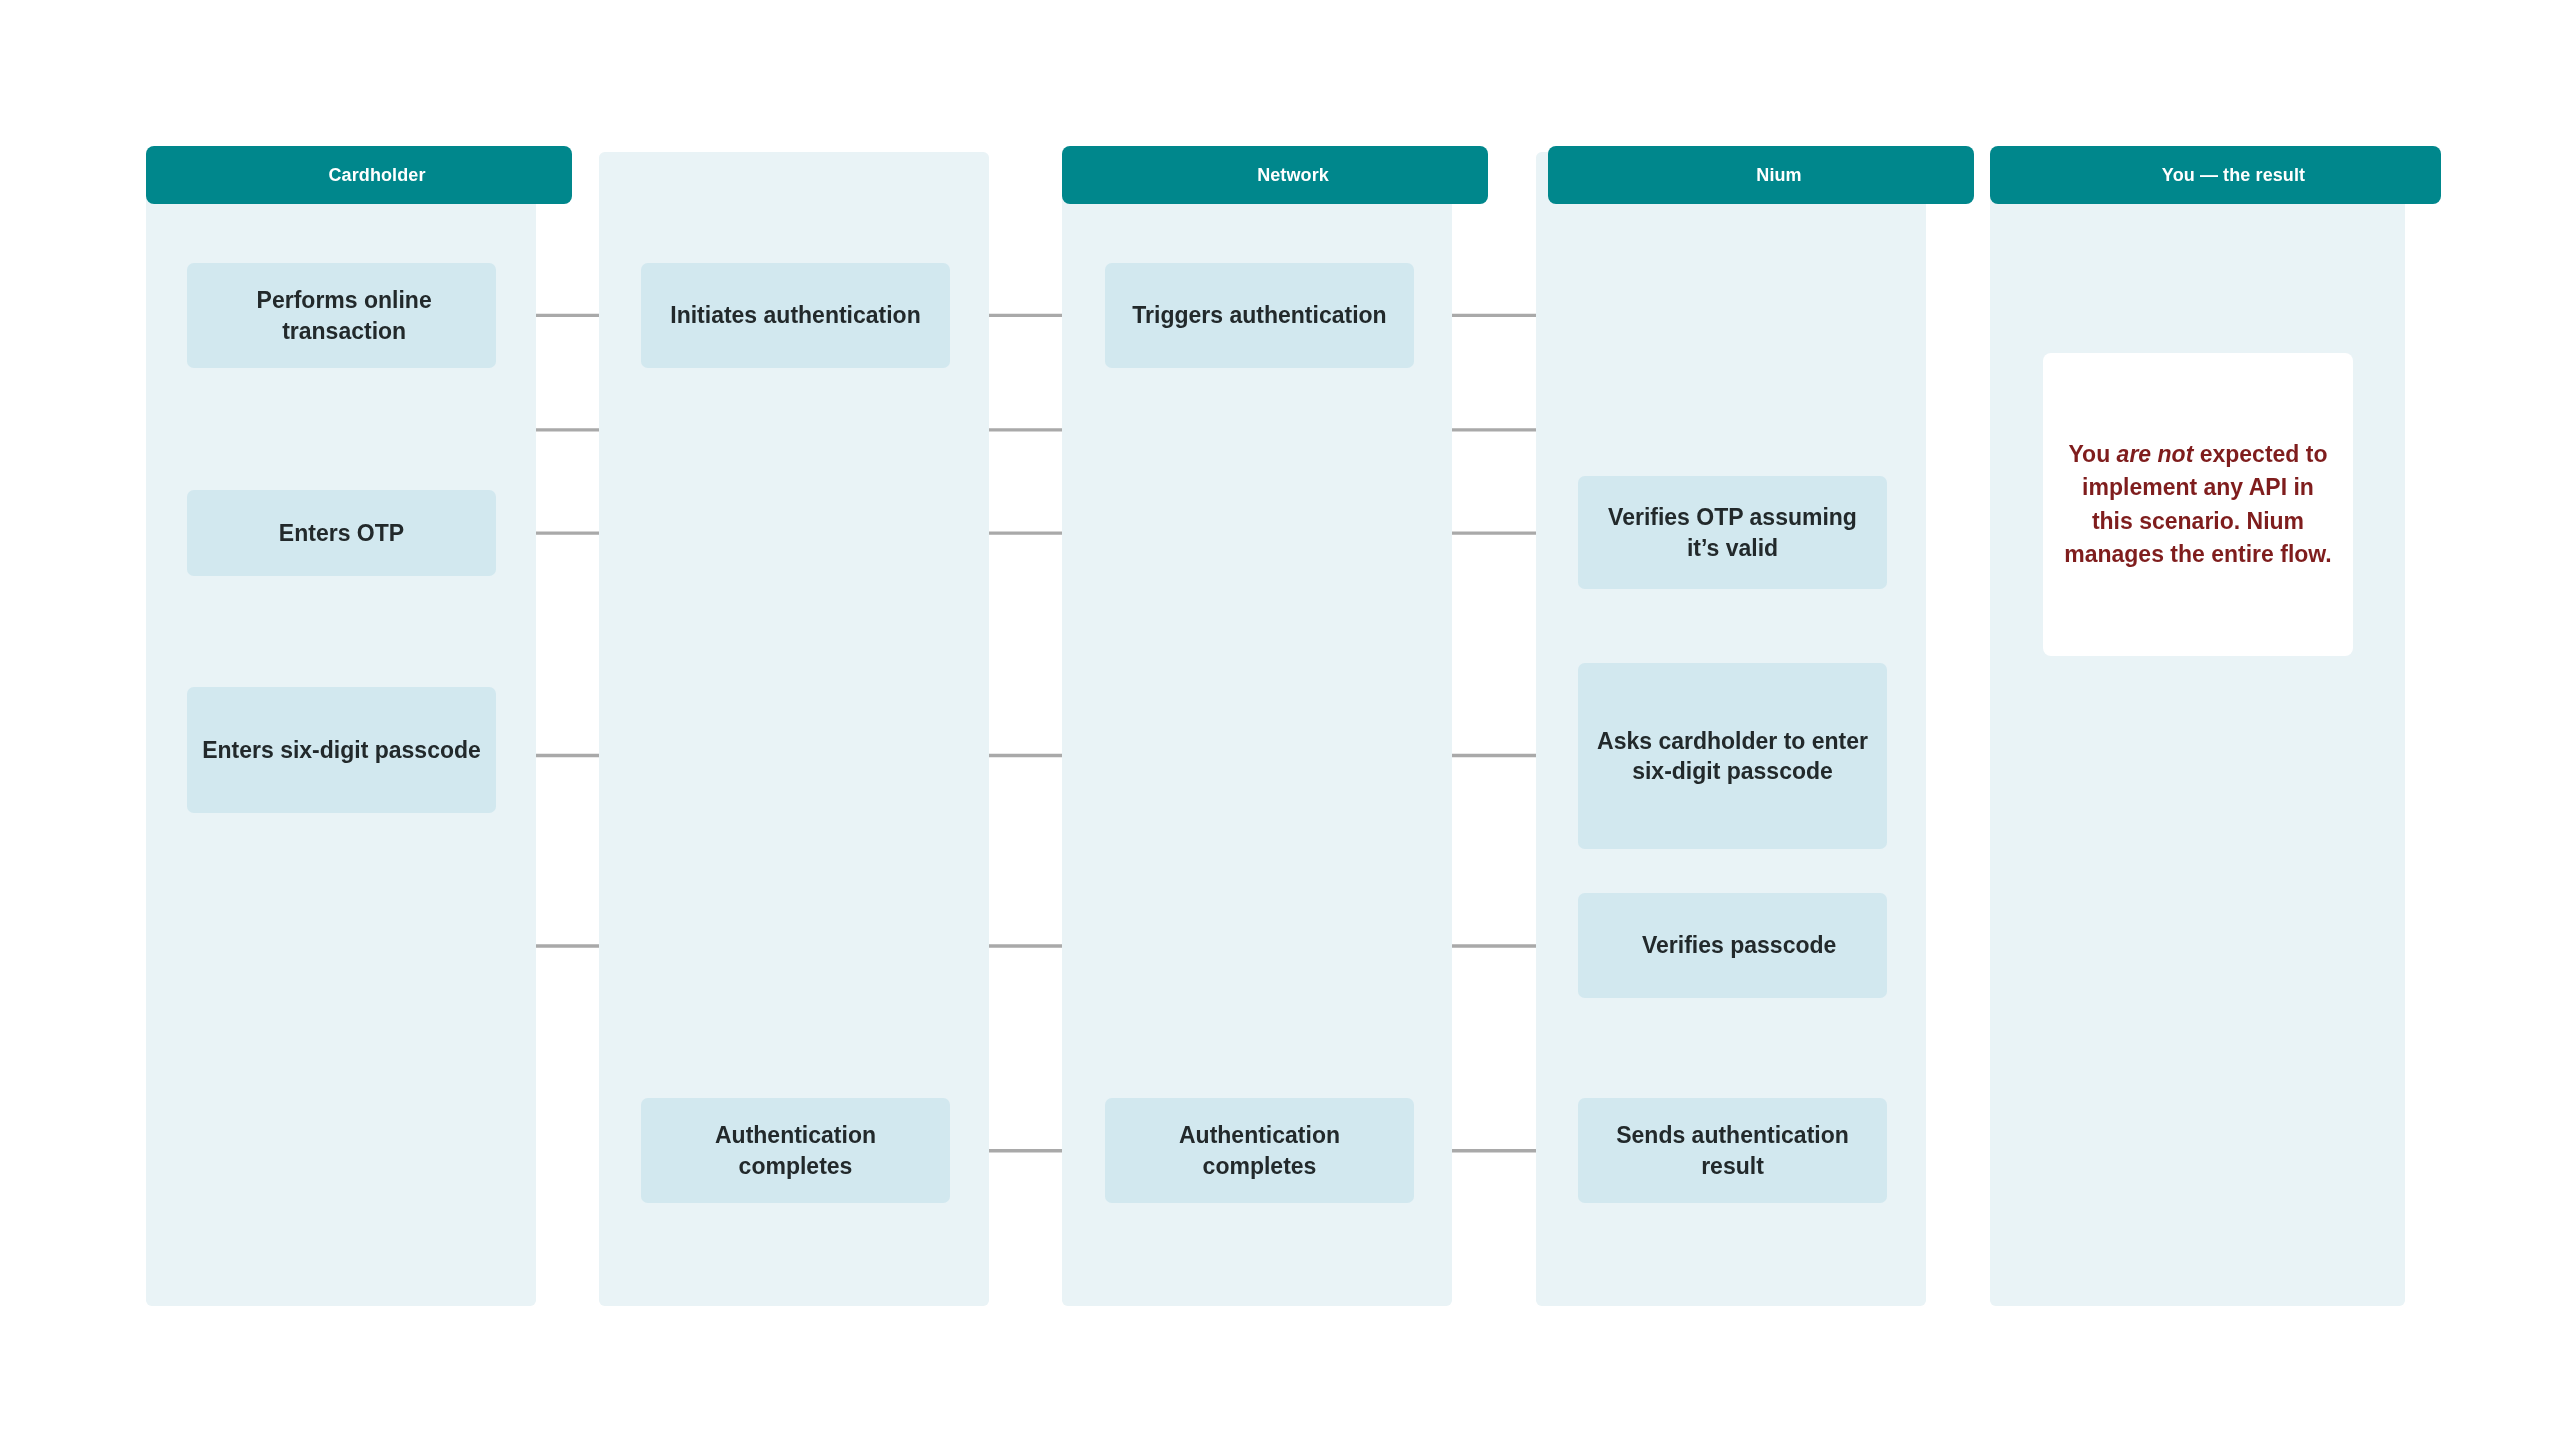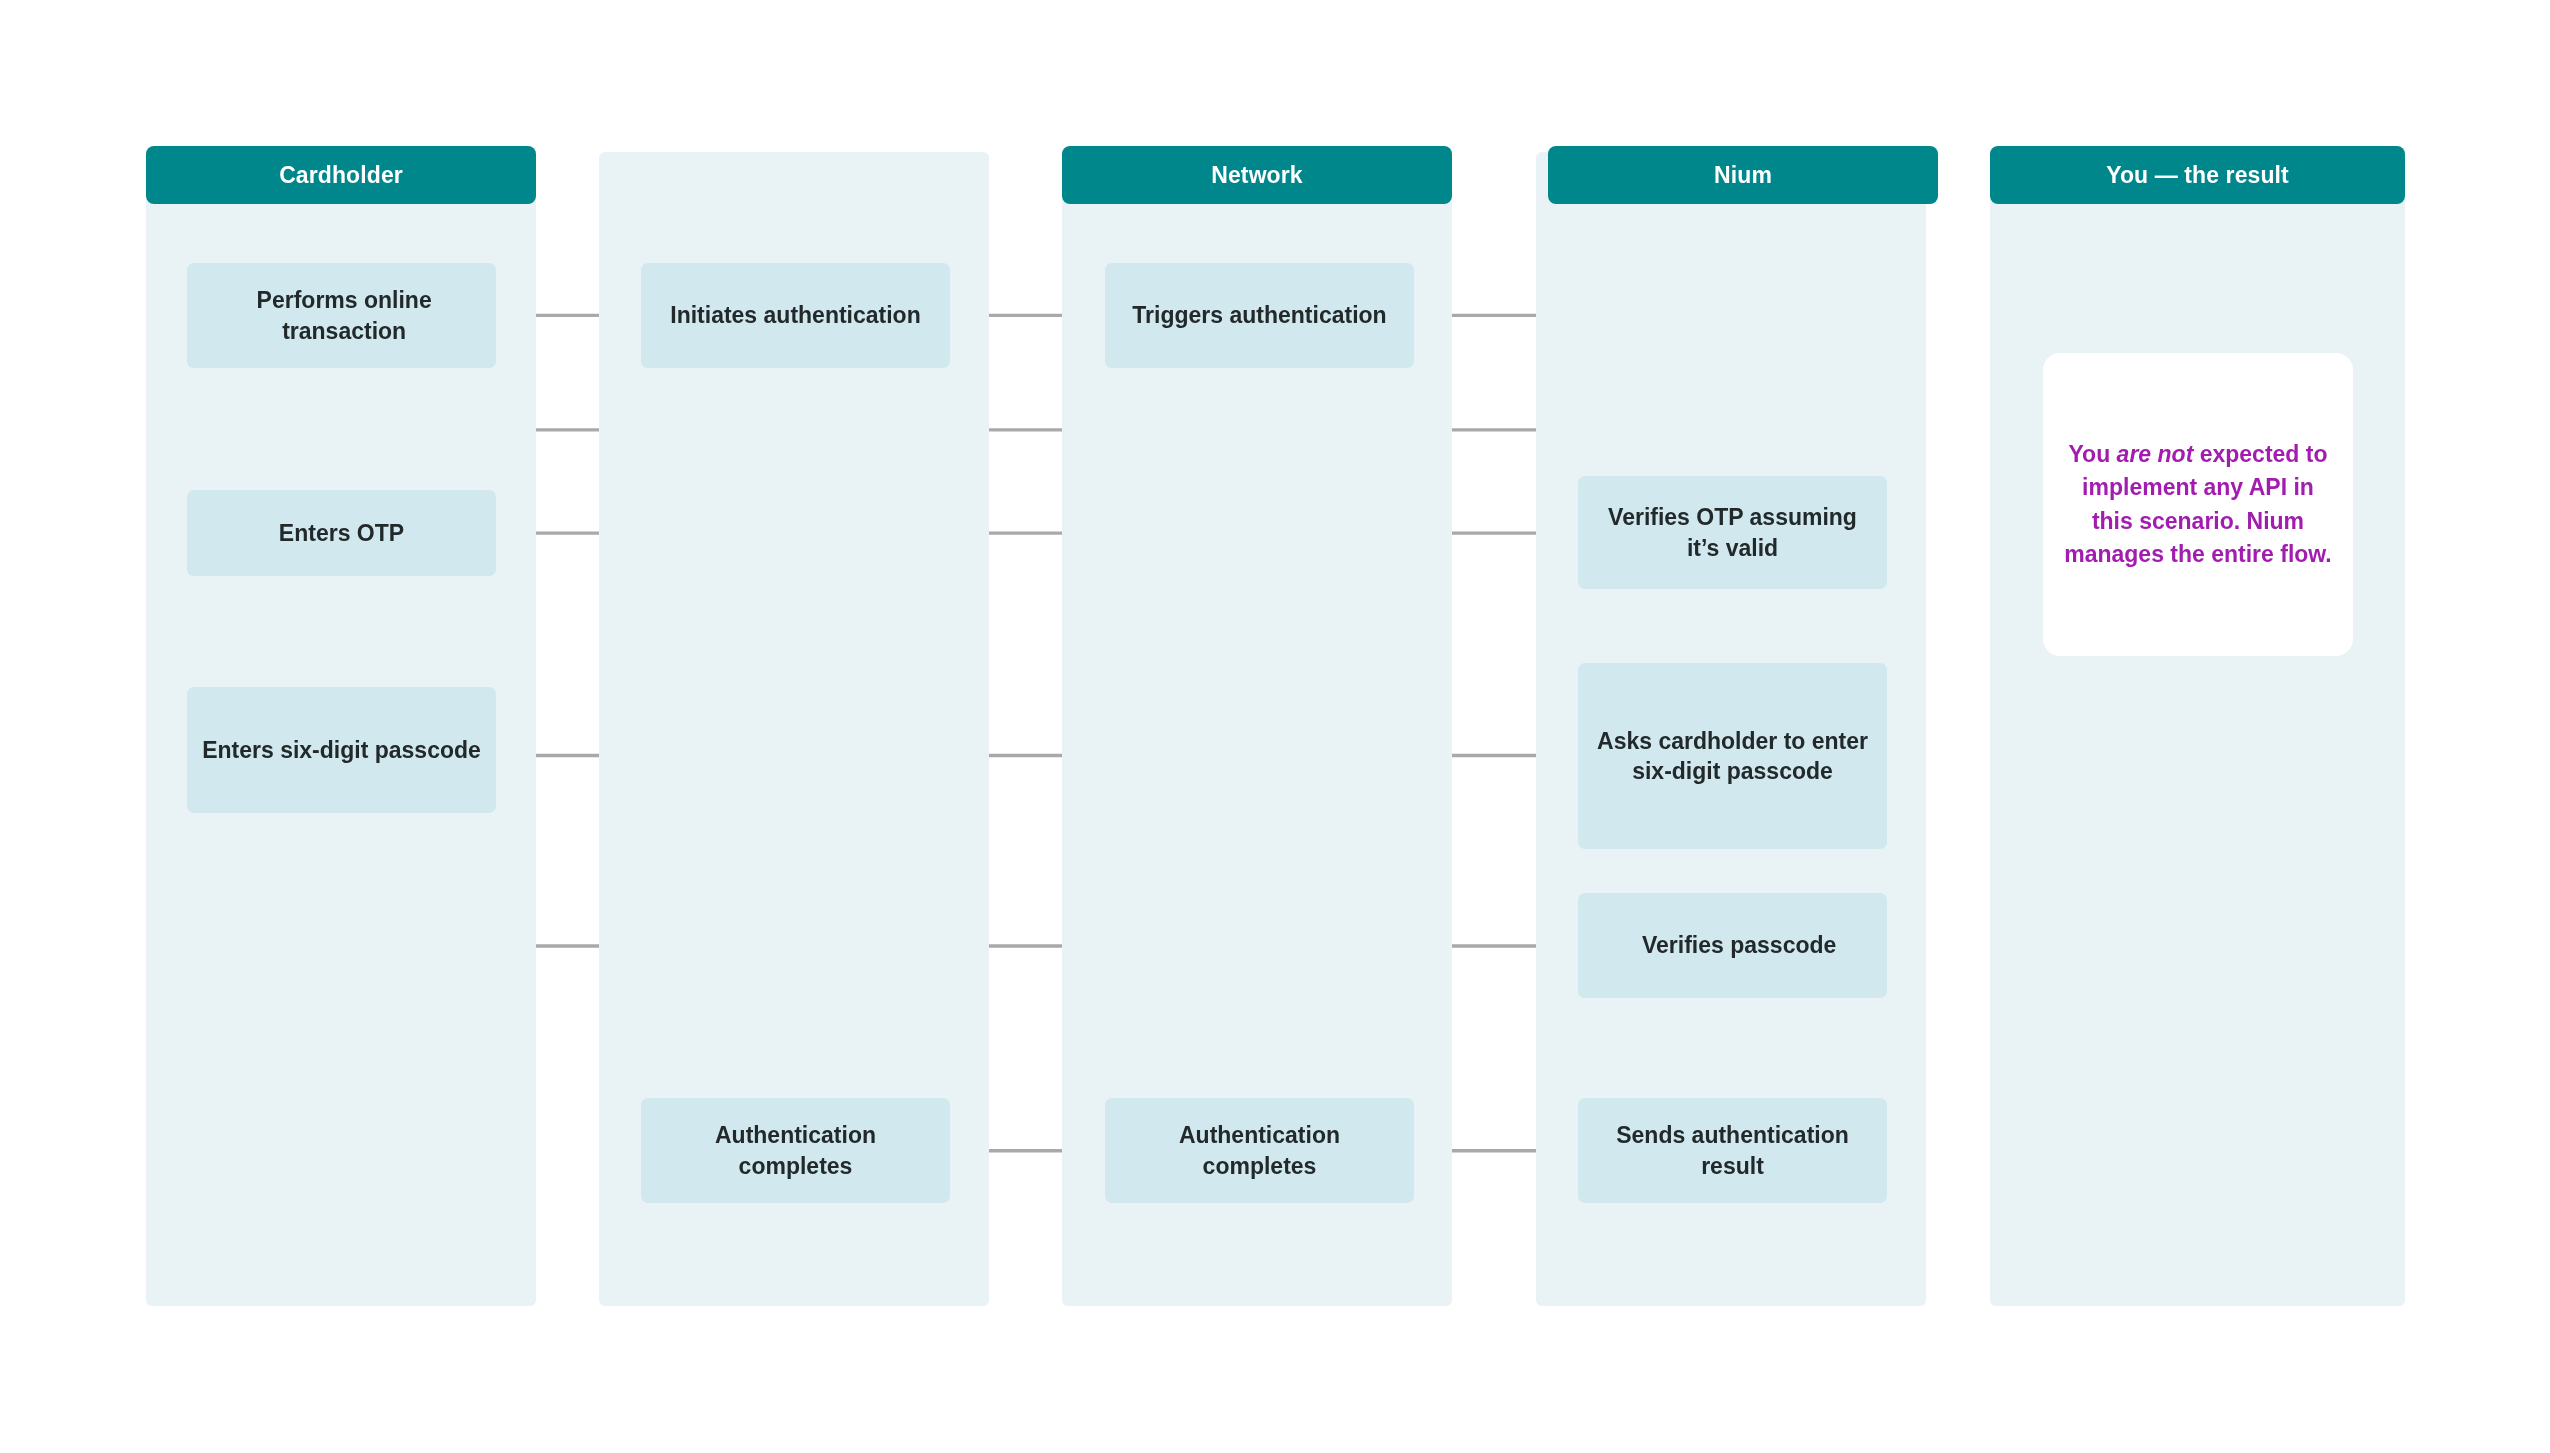--- a/index.html
+++ b/index.html
@@ -26,47 +26,48 @@
   }
   .lane-header {
     position: absolute;
     background: #00878c;
     border-radius: 8px;
     display: flex;
     align-items: center;
     justify-content: center;
     color: #ffffff;
     font-weight: bold;
-    font-size: 23px;
+    font-size: 18px;
     letter-spacing: 0.1px;
+    padding-left: 36px;
   }
   .node {
     position: absolute;
     background: #d2e8ef;
     border-radius: 6.8px;
     display: flex;
     align-items: center;
     justify-content: center;
     text-align: center;
     color: #22292b;
     font-weight: bold;
     font-size: 23px;
     line-height: 1.32;
     padding: 0 14.7px;
     box-sizing: border-box;
   }
   .note-card {
     position: absolute;
     background: #ffffff;
-    border-radius: 17px;
+    border-radius: 8px;
     display: flex;
     align-items: center;
     justify-content: center;
     text-align: center;
-    color: #a21caf;
+    color: #7f1d1d;
     font-weight: bold;
     font-size: 23px;
     line-height: 1.45;
     padding: 0 19px;
     box-sizing: border-box;
   }
   .note-card em {
     font-style: italic;
   }
   #edges {

